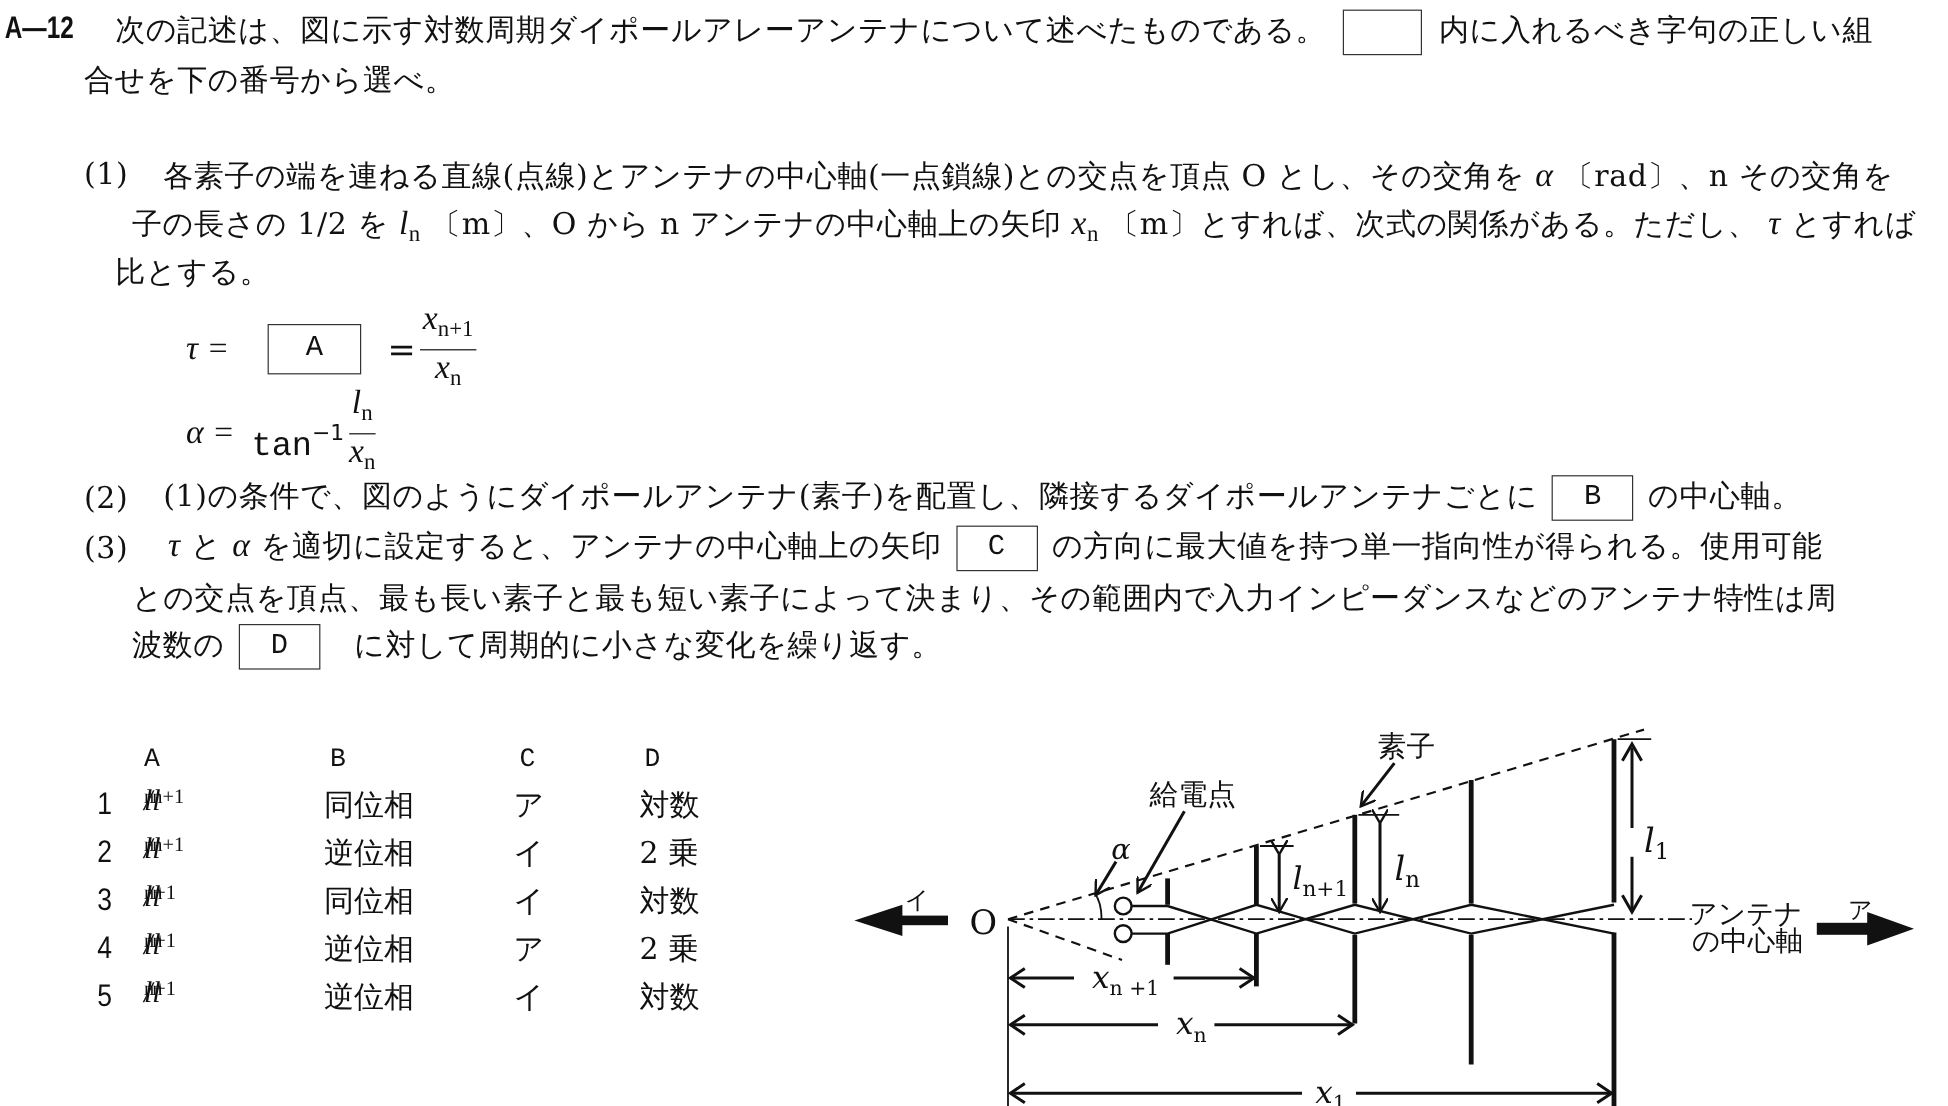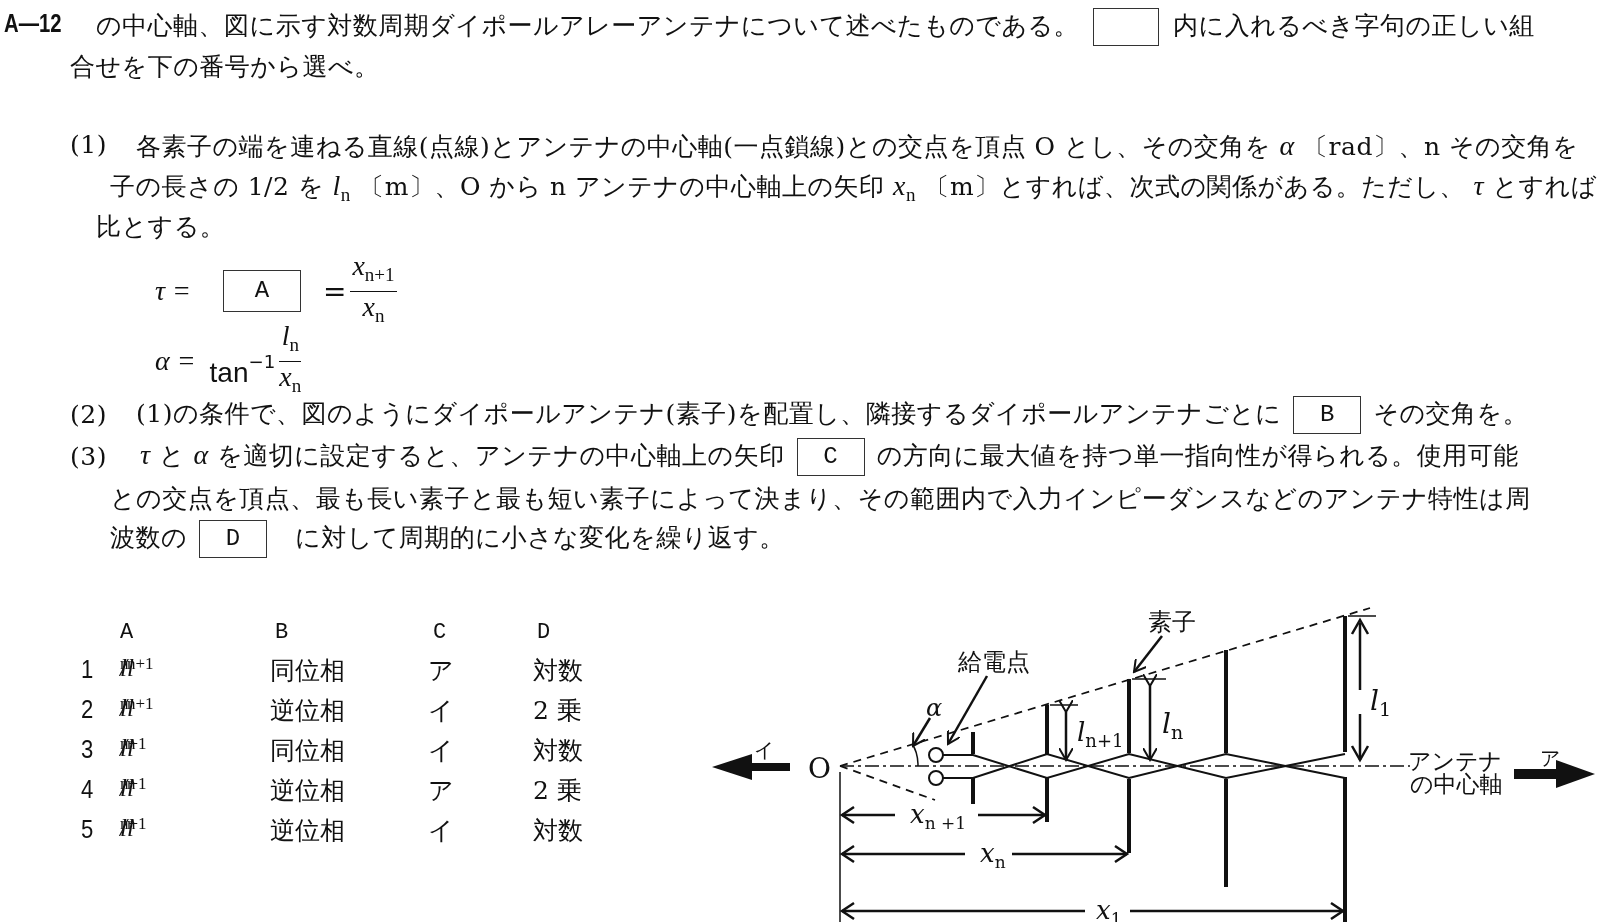--- a/index.html
+++ b/index.html
@@ -27,21 +27,21 @@
   .choice-row span { position: absolute; top: 0; }
   .cnum { font-family: "Liberation Sans", "DejaVu Sans", sans-serif; font-size: 26px; transform: scaleX(0.85); }
   .hdr { font-family: "Liberation Mono", "DejaVu Sans Mono", monospace; font-size: 22px; }
   svg text { font-family: "DejaVu Serif", "Liberation Serif", serif; }
 </style>
 </head>
 <body>
 
 <div class="abs qnum" style="left:4px; top:8px;">A—12</div>
 <div class="abs txt" style="left:96px; top:8px;">
-  <span>の中心軸、図に示す対数周期ダイポールアレーアンテナについて述べたものである。</span><span class="blank" style="width:64px; margin-left:14px; margin-right:14px;"></span><span>内に入れるべき字句の正しい組</span>
+  <span>次の記述は、図に示す対数周期ダイポールアレーアンテナについて述べたものである。</span><span class="blank" style="width:64px; margin-left:14px; margin-right:14px;"></span><span>内に入れるべき字句の正しい組</span>
 </div>
 <div class="abs txt" style="left:70px; top:50px;">合せを下の番号から選べ。</div>
 
 <div class="abs txt" style="left:70px; top:130px;">(1)</div>
 <div class="abs txt" style="left:136px; top:130px;">
   <span>各素子の端を連ねる直線(点線)とアンテナの中心軸(一点鎖線)との交点を頂点 O とし、その交角を</span>
   <span class="it" style="font-size:28px;">α</span>
   <span>〔rad〕、n その交角を</span>
 </div>
 <div class="abs txt" style="left:110px; top:170px;">
@@ -59,31 +59,31 @@
   <span class="it" style="margin-right:28px;">τ =</span>
   <span class="blank" style="width:76px; height:40px; line-height:40px;">A</span>
   <span style="margin-left:18px;">=</span>
   <span class="frac">
     <span class="num it"><span>x</span><span class="sub">n+1</span></span>
     <span class="den it"><span>x</span><span class="sub">n</span></span>
   </span>
 </div>
 <div class="abs math" style="left:155px; top:326px; height:70px; display:flex; align-items:center;">
   <span class="it" style="margin-right:14px;">α =</span>
-  <span style="font-family:Liberation Sans, sans-serif;margin-top:23px;">tan</span>
+  <span style="font-family:Liberation Mono, monospace;margin-top:23px;">tan</span>
     <span class="sup" style="font-family:'DejaVu Sans',sans-serif;">−1</span>
   <span class="frac">
     <span class="num it"><span>l</span><span class="sub">n</span></span>
     <span class="den it"><span>x</span><span class="sub">n</span></span>
   </span>
 </div>
 
 <div class="abs txt" style="left:70px; top:400px;">(2)</div>
 <div class="abs txt" style="left:136px; top:396px;">
-  <span>(1)の条件で、図のようにダイポールアンテナ(素子)を配置し、隣接するダイポールアンテナごとに</span><span class="blank" style="width:66px; margin-left:12px; margin-right:12px;">B</span><span>その交角を。</span>
+  <span>(1)の条件で、図のようにダイポールアンテナ(素子)を配置し、隣接するダイポールアンテナごとに</span><span class="blank" style="width:66px; margin-left:12px; margin-right:12px;">B</span><span>の中心軸。</span>
 </div>
 
 <div class="abs txt" style="left:70px; top:442px;">(3)</div>
 <div class="abs txt" style="left:140px; top:438px;">
   <span class="it" style="font-size:28px;">τ</span>
   <span>と</span>
   <span class="it" style="font-size:28px;">α</span>
   <span>を適切に設定すると、アンテナの中心軸上の矢印</span><span class="blank" style="width:66px; margin-left:12px; margin-right:12px;">C</span><span>の方向に最大値を持つ単一指向性が得られる。使用可能</span>
 </div>
 <div class="abs txt" style="left:110px; top:482px;">との交点を頂点、最も長い素子と最も短い素子によって決まり、その範囲内で入力インピーダンスなどのアンテナ特性は周</div>

